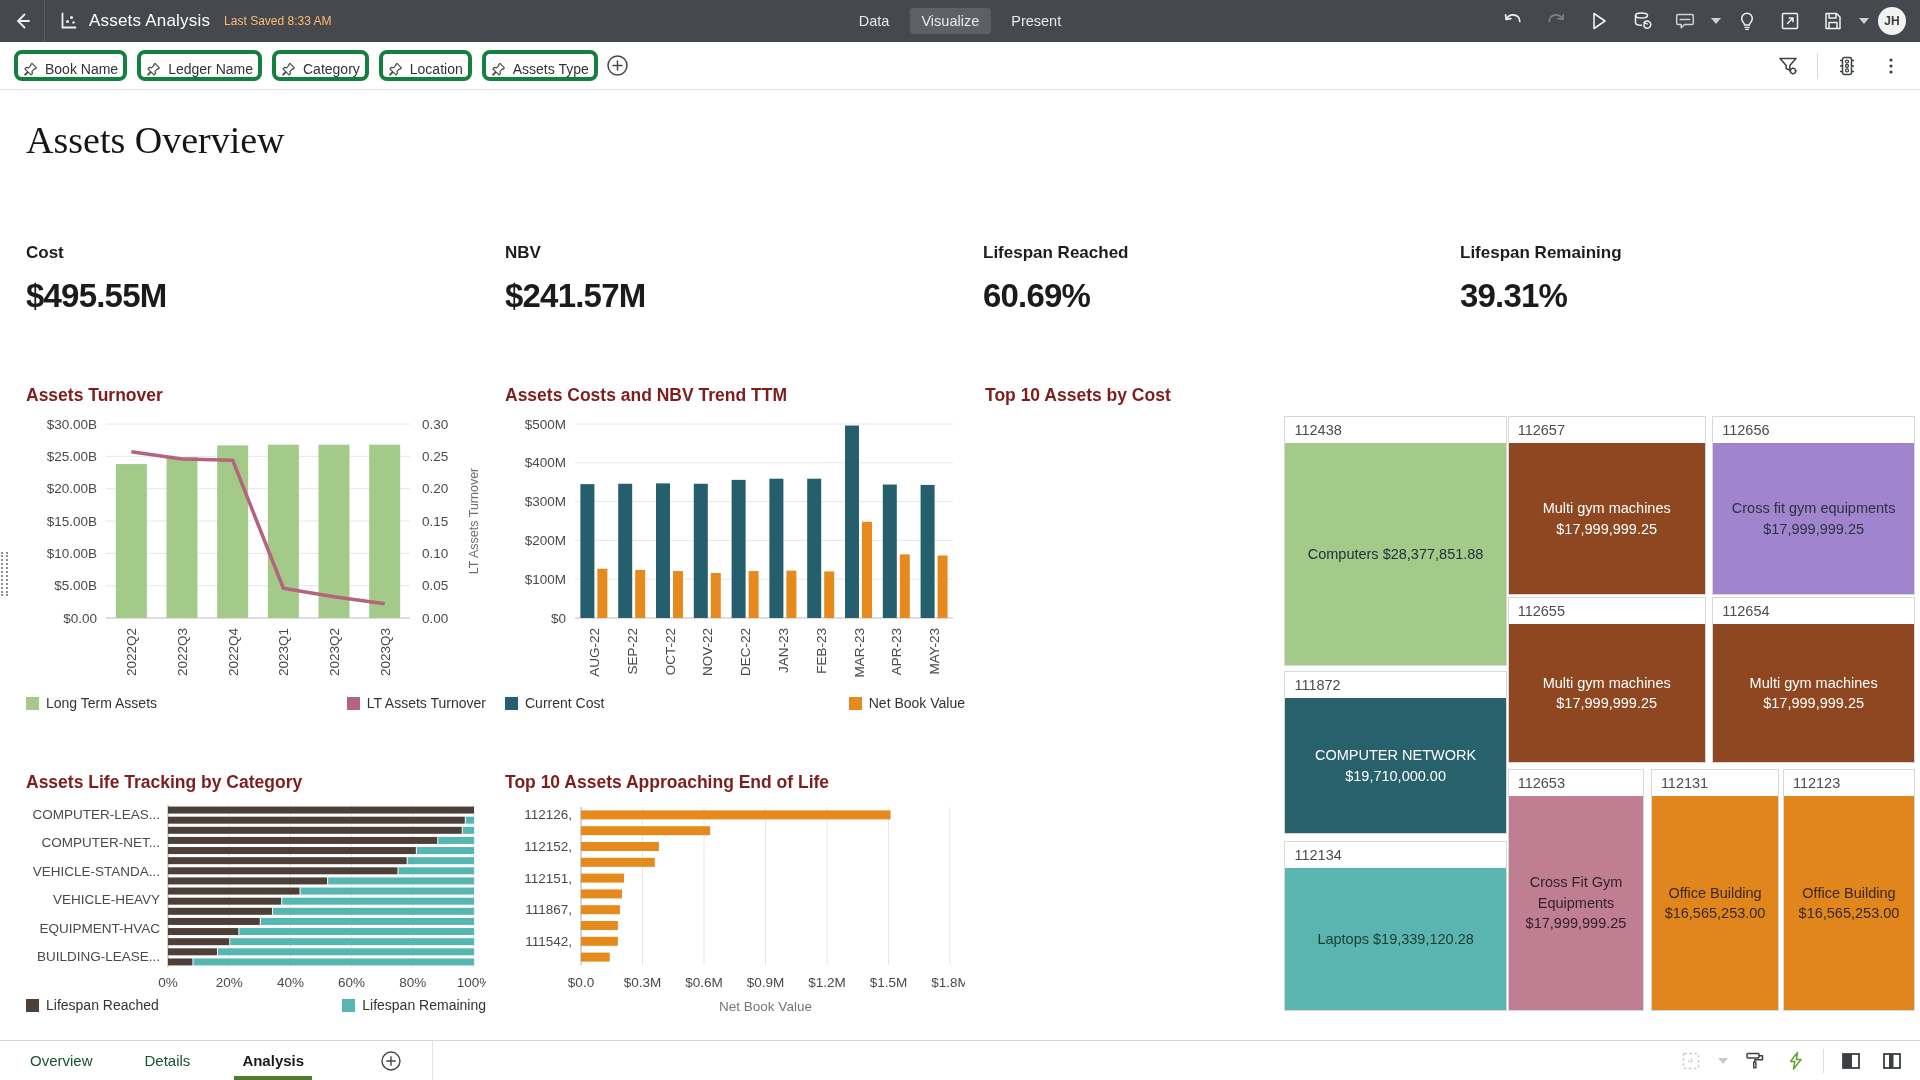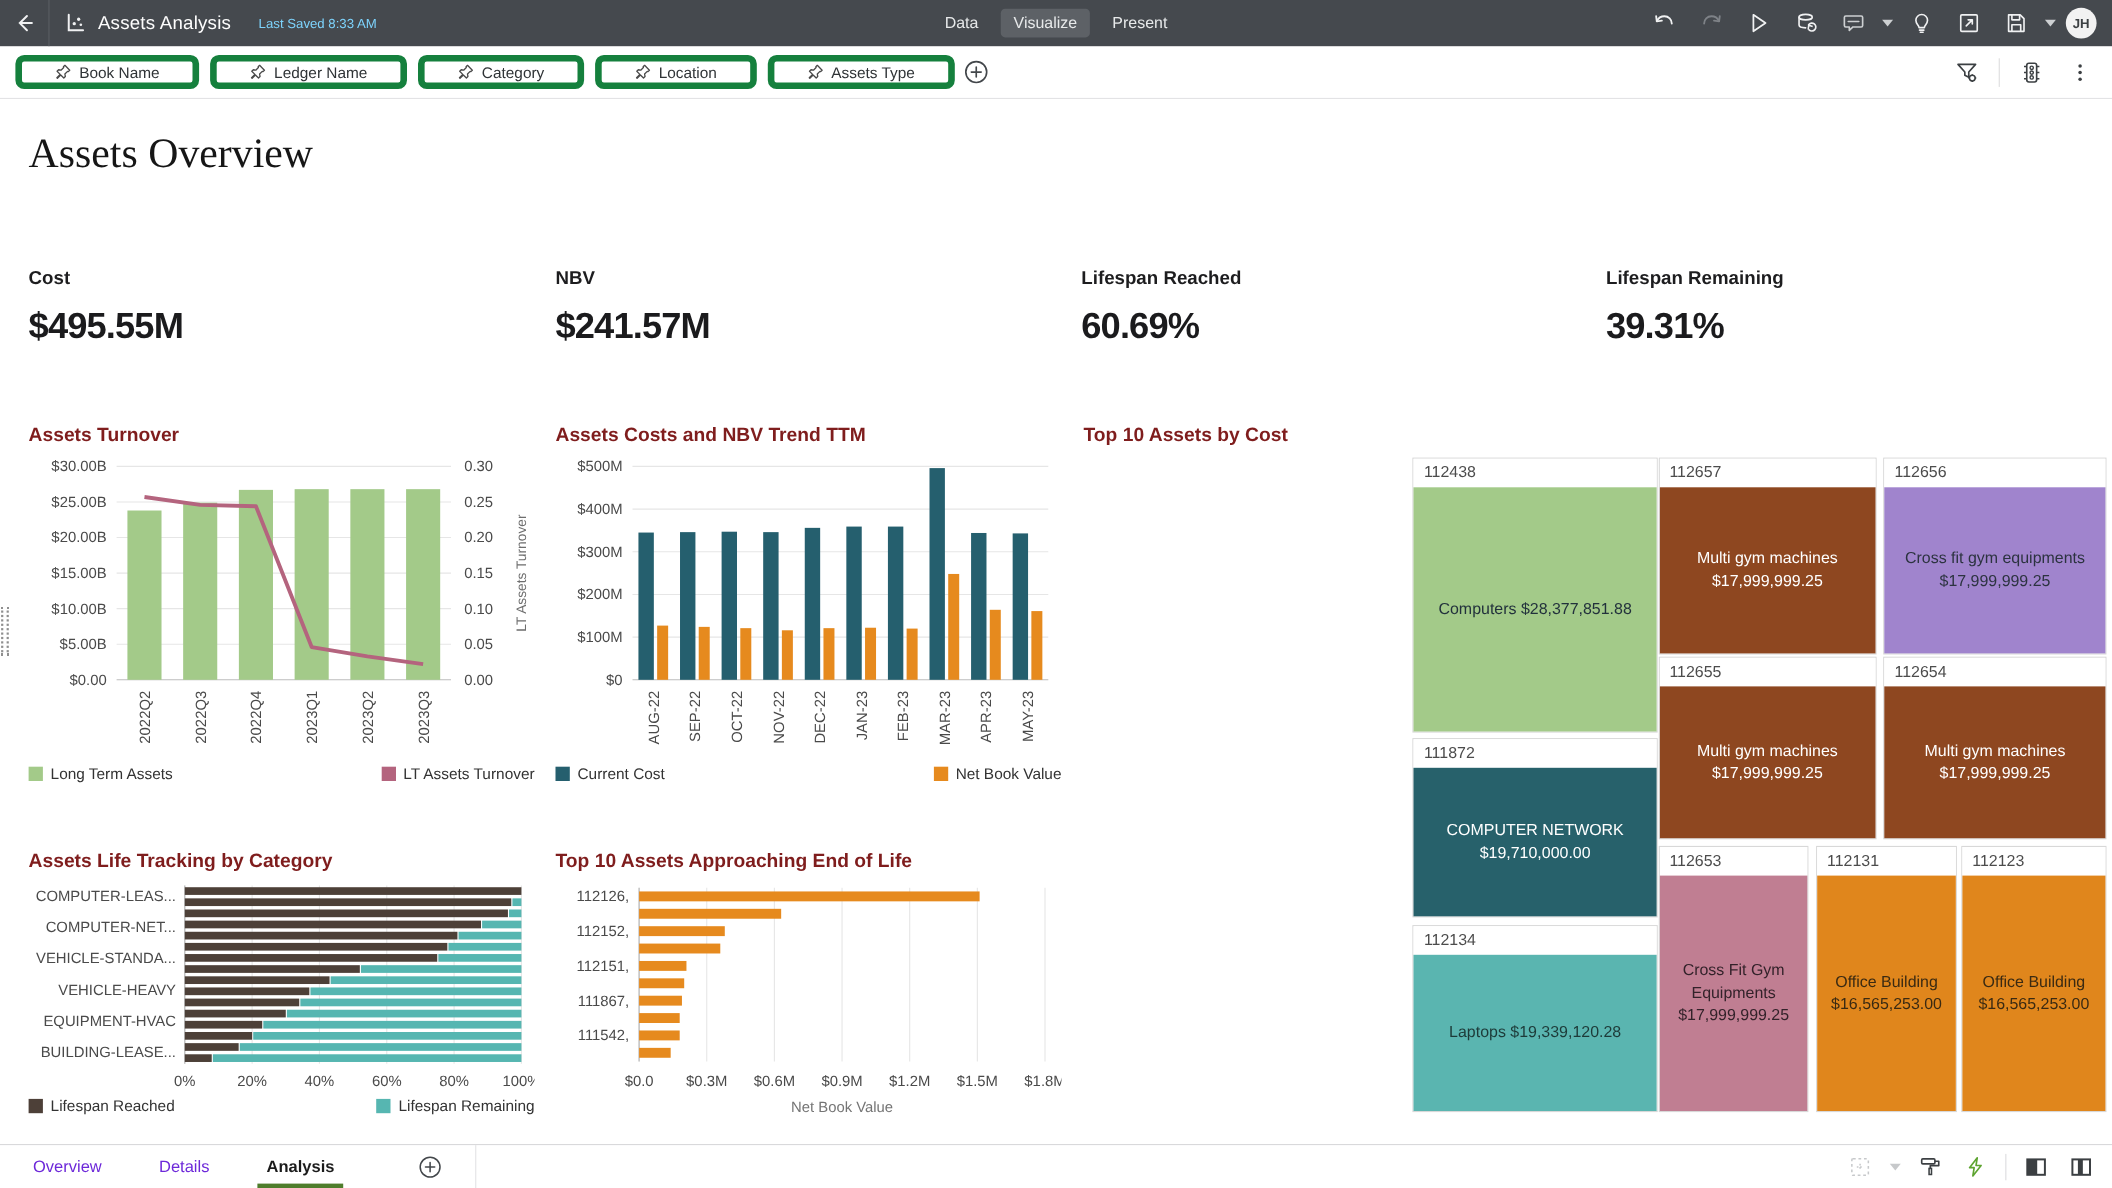--- a/index.html
+++ b/index.html
@@ -7,35 +7,35 @@
     font-family:"Liberation Sans","DejaVu Sans",sans-serif;-webkit-font-smoothing:antialiased}
   body{position:relative}
 
   
   .topbar{position:absolute;top:0;left:0;width:1920px;height:42px;background:#45494e;
     display:flex;align-items:center;color:#fff;z-index:5}
   .tb-back{width:44px;height:42px;display:flex;align-items:center;justify-content:center;background:none;border:none;cursor:pointer}
   .tb-div{width:1px;height:42px;background:#5a5e63}
   .tb-logo{margin:0 10px 0 14px;display:flex;align-items:center}
   .tb-title{font-size:17px;color:#fdfdfd;letter-spacing:.2px}
-  .tb-saved{font-size:12px;color:#7dd3fc;margin-left:25px}
+  .tb-saved{font-size:12px;color:#fdba74;margin-left:14px}
   .tb-tabs{position:absolute;left:50%;top:0;transform:translateX(-50%);height:42px;display:flex;align-items:center;gap:8px}
   .tb-tab{font-size:14.5px;color:#e7e9ea;padding:5px 12px;border-radius:4px;background:none;border:none;cursor:pointer;font-family:inherit}
   .tb-tab.active{background:#5d6166}
   .tb-right{margin-left:auto;display:flex;align-items:center;gap:9px;padding-right:14px}
   .tb-ic{background:none;border:none;cursor:pointer;display:flex;align-items:center;justify-content:center;width:34px;height:34px}
   .caret{width:0;height:0;border-left:5px solid transparent;border-right:5px solid transparent;border-top:6px solid #cdd0d2;display:inline-block}
   .avatar{width:28px;height:28px;border-radius:50%;background:#f2f2f2;color:#3c4043;font-size:12px;font-weight:bold;
     display:flex;align-items:center;justify-content:center;cursor:pointer;border:none}
 
   
   .filterbar{position:absolute;top:42px;left:0;width:1920px;height:48px;background:#fff;border-bottom:1px solid #e3e3e5;
     display:flex;align-items:center;padding:0 14px;z-index:4}
   .pills{display:flex;align-items:center;gap:10px}
-  .pill{display:flex;align-items:center;gap:7px;height:31px;padding:0 30px;border:6px solid #15803d;border-radius:8px;
+  .pill{display:flex;align-items:flex-end;gap:7px;height:31px;padding:0 5px;border:4px solid #15803d;border-radius:8px;
     background:#fff;font-size:14px;color:#2f3336;cursor:pointer;font-family:inherit}
   .add-filter{background:none;border:none;cursor:pointer;margin-left:8px;display:flex;align-items:center}
   .fb-right{margin-left:auto;display:flex;align-items:center;gap:14px}
   .fb-ic{background:none;border:none;cursor:pointer;display:flex;align-items:center;justify-content:center;width:30px;height:30px}
   .fb-div{width:1px;height:26px;background:#dcdcde}
 
   
   .page-title{position:absolute;left:26px;top:118px;font-family:"Liberation Serif","DejaVu Serif",serif;
     font-size:38px;color:#161616;font-weight:500}
   .kpi{position:absolute;top:243px}
@@ -51,21 +51,21 @@
   .tile-head{height:26px;flex:0 0 26px;display:flex;align-items:center;padding-left:9px;font-size:14.5px;color:#4c4c4c;background:#fff}
   .tile-body{flex:1;display:flex;align-items:center;justify-content:center;text-align:center;font-size:14.5px;line-height:1.4}
   .tile-body span{padding:0 12px}
   .drag-handle{position:absolute;left:1px;top:552px;width:7px;height:44px;
     border-left:2px dotted #8f8f8f;border-right:2px dotted #8f8f8f;cursor:ew-resize}
 
   
   .bottombar{position:absolute;bottom:0;left:0;width:1920px;height:40px;background:#fff;border-top:1px solid #d9d9db;
     display:flex;align-items:center;z-index:5}
   .cv-tabs{display:flex;align-items:center;height:40px;padding-left:28px;gap:48px;border-right:1px solid #e3e3e5;padding-right:30px}
-  .cv-tab{font-size:15px;color:#6d28d9;background:none;border:none;cursor:pointer;height:40px;font-family:inherit;position:relative;padding:0 2px}
+  .cv-tab{font-size:15px;color:#14532d;background:none;border:none;cursor:pointer;height:40px;font-family:inherit;position:relative;padding:0 2px}
   .cv-tab.active{font-weight:bold;color:#1b1b1b}
   .cv-tab.active::after{content:"";position:absolute;left:-6px;right:-6px;bottom:0;height:5px;background:#4f7d2c}
   .cv-add{background:none;border:none;cursor:pointer;margin-left:26px;display:flex;align-items:center}
   .bb-right{margin-left:auto;display:flex;align-items:center;gap:13px;padding-right:14px}
   .bb-ic{background:none;border:none;cursor:pointer;display:flex;align-items:center;justify-content:center;width:28px;height:28px}
   .bb-div{width:1px;height:24px;background:#dcdcde}
   svg{display:block}
 </style>
 </head>
 <body>

